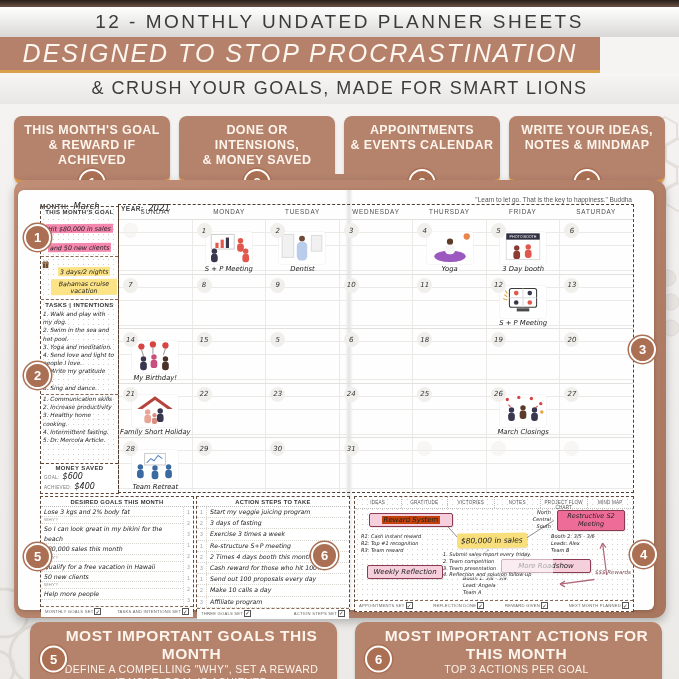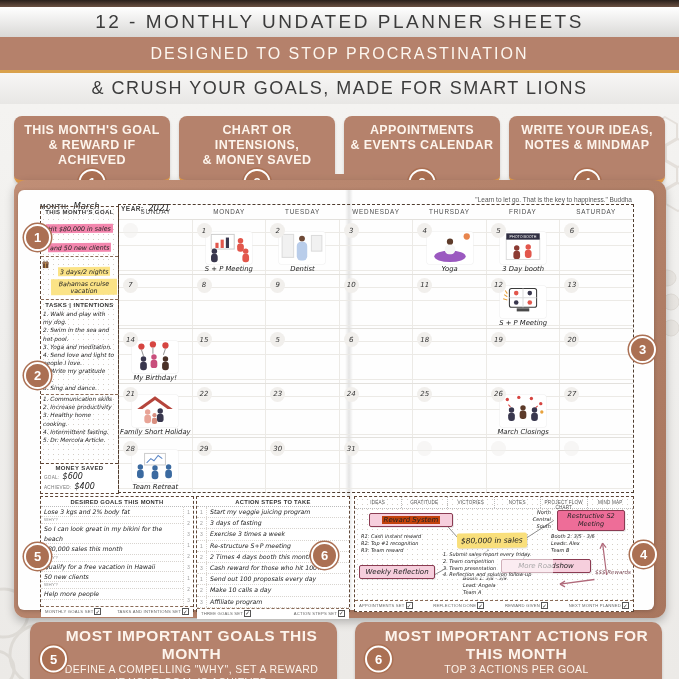--- a/index.html
+++ b/index.html
@@ -8,24 +8,24 @@
          background:linear-gradient(180deg,#f6f5f3 0%,#efeeec 55%,#eceae7 100%);}
   
   .decor{position:absolute;opacity:.35;pointer-events:none;}
   
   .bar-top{position:absolute;left:0;top:0;width:679px;height:7px;
            background:linear-gradient(180deg,#2a211c,#6b5142);}
   .bar-title{position:absolute;left:0;top:7px;width:679px;height:30px;
              background:linear-gradient(180deg,#ffffff,#d9d8d6);
              display:flex;align-items:center;justify-content:center;
              font-size:19px;letter-spacing:2.5px;color:#3b3b3b;font-weight:500;}
-  .bar-main{position:absolute;left:0;top:37px;width:679px;height:33px;
+  .bar-main{position:absolute;left:0;top:37px;width:600px;height:33px;
             background:#b5816b;border-bottom:3px solid #d9a14c;
             display:flex;align-items:center;justify-content:center;
-            font-size:16px;letter-spacing:2px;color:#fdf7f0;font-weight:500;}
+            font-size:25px;letter-spacing:2px;color:#fdf7f0;font-weight:500;font-style:italic;}
   .bar-sub{position:absolute;left:0;top:73px;width:679px;height:31px;
            background:linear-gradient(180deg,#f7f6f5,#e8e7e5);
            display:flex;align-items:center;justify-content:center;
            font-size:18px;letter-spacing:1.5px;color:#3c3c3c;font-weight:500;}
   
   .features{position:absolute;left:14px;top:116px;width:651px;display:flex;gap:9px;}
   .feature{position:relative;flex:1;background:#b5826c;border-radius:8px;
            border-bottom:4px solid #e09a4a;color:#fdf4ec;text-align:center;
            padding:7px 4px 12px 4px;box-shadow:0 2px 3px rgba(0,0,0,.15);}
   .feature .l1,.feature .l2{font-size:12.5px;font-weight:600;letter-spacing:.4px;line-height:15px;}
@@ -173,21 +173,21 @@
   <div class="bar-main">DESIGNED TO STOP PROCRASTINATION</div>
   <div class="bar-sub">&amp; CRUSH YOUR GOALS, MADE FOR SMART LIONS</div>
 
   <div class="features" id="features">
       <div class="feature">
         <div class="l1">THIS MONTH'S GOAL</div>
         <div class="l2">&amp; REWARD IF ACHIEVED</div>
         <div class="numcircle">1</div>
       </div>
       <div class="feature">
-        <div class="l1">CHART OR INTENSIONS,</div>
+        <div class="l1">DONE OR INTENSIONS,</div>
         <div class="l2">&amp; MONEY SAVED</div>
         <div class="numcircle">2</div>
       </div>
       <div class="feature">
         <div class="l1">APPOINTMENTS</div>
         <div class="l2">&amp; EVENTS CALENDAR</div>
         <div class="numcircle">3</div>
       </div>
       <div class="feature">
         <div class="l1">WRITE YOUR IDEAS,</div>
@@ -630,21 +630,21 @@
             <div>Leads: Alex</div>
             <div>Team B</div>
           </div>
         <div class="mm-box hand" style="left:146px;top:50px;width:84px;font-size:7px;">More Roadshow</div>
 
         <div class="mm-note hand" id="mm-booth1b" style="left:108px;top:66px;">
             <div>Booth 1: 3/8 - 3/9</div>
             <div>Lead: Angela</div>
             <div>Team A</div>
           </div>
-        <div class="mm-box hand" style="left:4px;top:56px;width:70px;font-size:7px;">Weekly Reflection</div>
+        <div class="mm-box hand" style="left:12px;top:56px;width:70px;font-size:7px;">Weekly Reflection</div>
 
         <div class="mm-note hand" id="mm-plan2" style="left:88px;top:42px;width:110px;background:rgba(255,255,255,.6);">
             <div>1. Submit sales report every friday.</div>
             <div>2. Team competition</div>
             <div>3. Team presentation</div>
             <div>4. Reflection and solution follow-up</div>
           </div>
         <div class="mm-note hand" style="left:240px;top:60px;font-size:5.5px;color:#7a4a55;">$$$ Rewards</div>
       </div>
       <div class="sec-footer" id="mind-footer">

